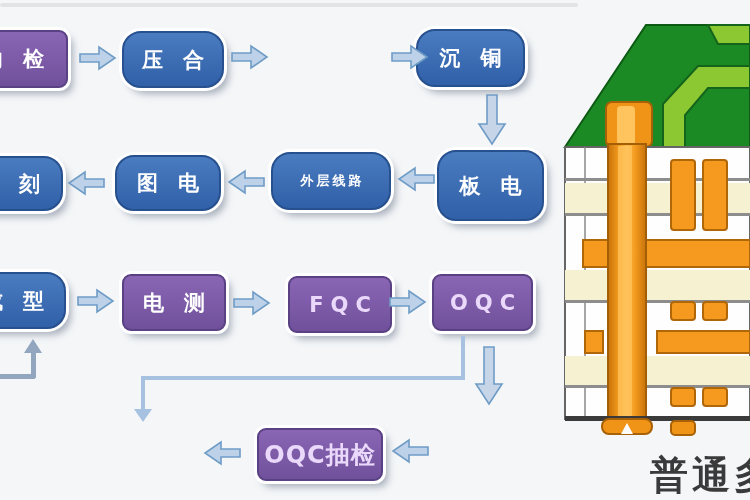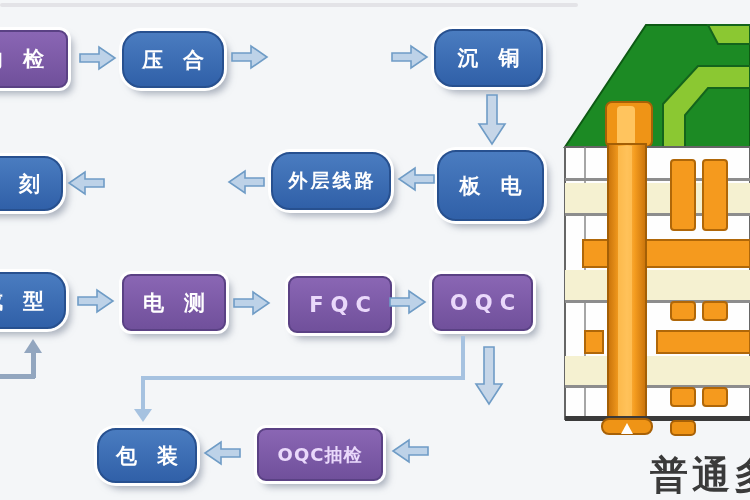--- a/index.html
+++ b/index.html
@@ -16,27 +16,27 @@
     position:absolute; display:flex; align-items:center; justify-content:center;
     border-radius:9px; color:#fff; font-weight:bold; font-size:21px;
     border:2px solid; box-shadow:0 0 0 3px #ffffff, 5px 6px 7px rgba(110,120,140,.55);
   }
   .blue   { background:linear-gradient(#4a7cc0,#3060a8); border-color:#27508f;border-radius:19px; }
   .purple { background:linear-gradient(#8a66b4,#70509b); border-color:#5a4184; }
   .lbl { white-space:nowrap; }
   .ls-wide { letter-spacing:20px; margin-right:-20px; }
   .ls-mid  { letter-spacing:7px;  margin-right:-7px; color:#ead9fb; }
   .ls-mid-b{ letter-spacing:6px;  margin-right:-6px; }
-  .n5 .lbl  { letter-spacing:3px; margin-right:-3px; font-size:19px; }
-  .n13 .lbl { letter-spacing:1px; font-size:18px; color:#ead9fb; }
+  .n5 .lbl  { letter-spacing:3px; margin-right:-3px; font-size:13px; }
+  .n13 .lbl { letter-spacing:1px; font-size:24px; color:#ead9fb; }
 
   .n0 {left:-42px;top:30px; width:110px;height:58px}
   .n1 {left:122px;top:31px; width:102px;height:57px}
   .n2 {left:281px;top:29px; width:108px;height:57px}
-  .n3 {left:434px;top:29px; width:109px;height:58px}
+  .n3 {left:416px;top:29px; width:109px;height:58px}
   .n4 {left:437px;top:150px;width:107px;height:71px}
   .n5 {left:271px;top:152px;width:120px;height:58px}
   .n6 {left:115px;top:155px;width:106px;height:56px}
   .n7 {left:-45px;top:156px;width:108px;height:55px}
   .n8 {left:-40px;top:272px;width:106px;height:57px}
   .n9 {left:122px;top:274px;width:104px;height:57px}
   .n10{left:288px;top:276px;width:104px;height:57px}
   .n11{left:432px;top:274px;width:101px;height:57px}
   .n12{left:433px;top:426px;width:110px;height:58px}
   .n13{left:257px;top:428px;width:126px;height:53px}
@@ -90,42 +90,42 @@
   <div class="node blue n3">
     <span class="lbl ls-wide">沉铜</span>
   </div>
 
   <div class="node blue n4">
     <span class="lbl ls-wide">板电</span>
   </div>
   <div class="node blue n5">
     <span class="lbl">外层线路</span>
   </div>
+  <div class="node blue n6">
+    <span class="lbl ls-wide">图电</span>
+  </div>
   <div class="node blue n7">
     <span class="lbl ls-wide">蚀刻</span>
   </div>
 
   <div class="node blue n8">
     <span class="lbl ls-wide">成型</span>
   </div>
   <div class="node purple n9">
     <span class="lbl ls-wide">电测</span>
   </div>
   <div class="node purple n10">
     <span class="lbl ls-mid">FQC</span>
   </div>
   <div class="node purple n11">
     <span class="lbl ls-mid">OQC</span>
   </div>
 
   <div class="node purple n13">
     <span class="lbl">OQC抽检</span>
-  </div>
-  <div class="node blue n14">
-    <span class="lbl ls-wide">包装</span>
   </div>
 
   <svg class="arr a-r1" width="38" height="26" viewBox="0 0 38 26">
       <path d="M1 9 h19 v-7 l16 11 -16 11 v-7 h-19 z" fill="#bdd2e8" stroke="#6f9cc6" stroke-width="1.6"></path>
     </svg>
   <svg class="arr a-r2" width="38" height="26" viewBox="0 0 38 26">
       <path d="M1 9 h19 v-7 l16 11 -16 11 v-7 h-19 z" fill="#bdd2e8" stroke="#6f9cc6" stroke-width="1.6"></path>
     </svg>
   <svg class="arr a-r3" width="38" height="26" viewBox="0 0 38 26">
       <path d="M1 9 h19 v-7 l16 11 -16 11 v-7 h-19 z" fill="#bdd2e8" stroke="#6f9cc6" stroke-width="1.6"></path>

